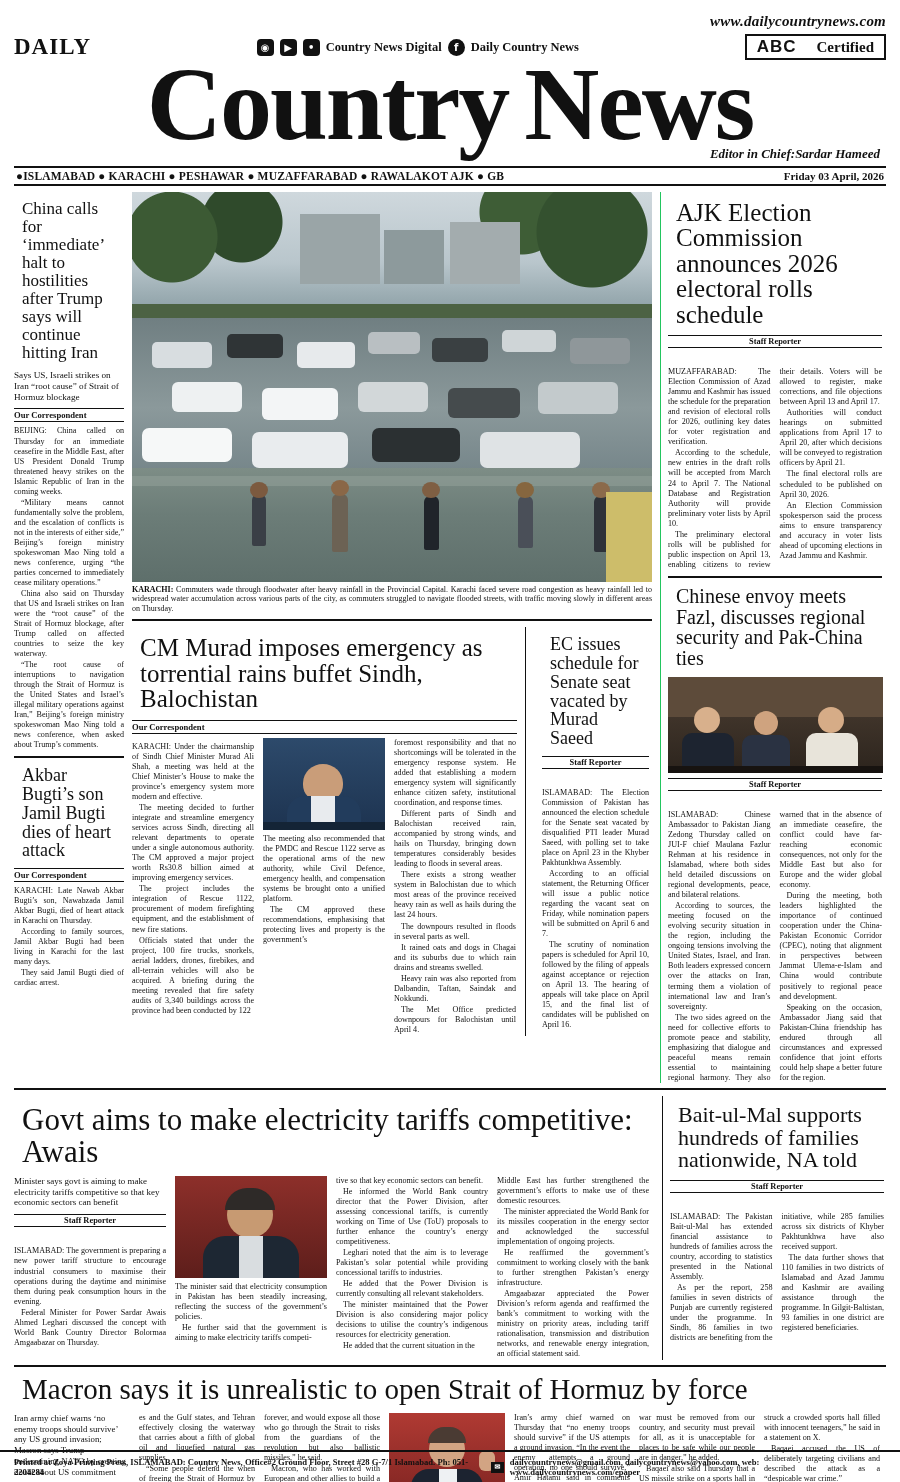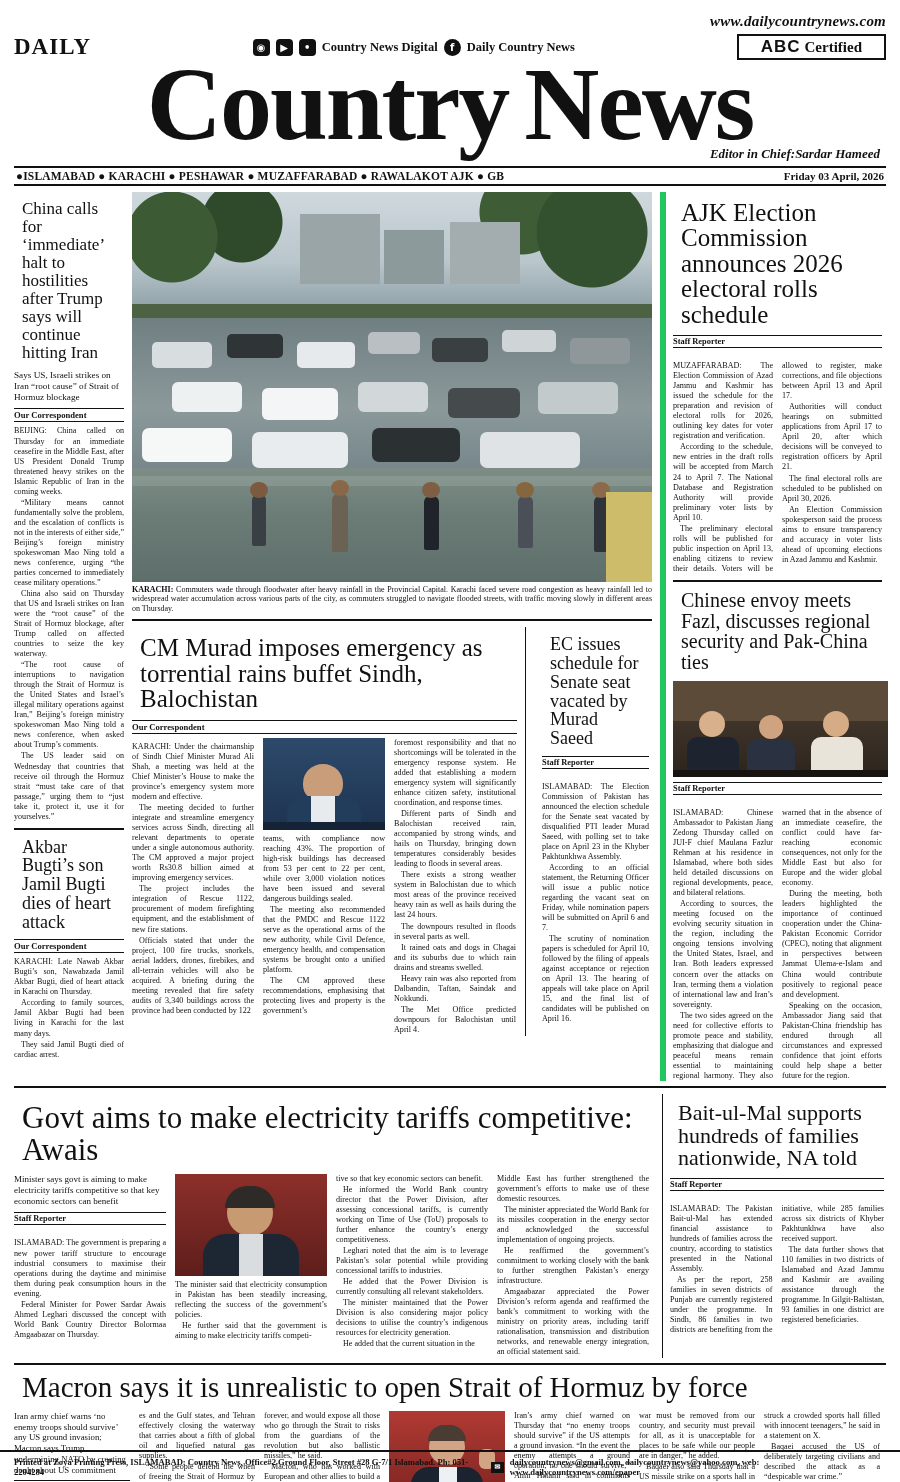--- a/index.html
+++ b/index.html
@@ -15,38 +15,38 @@
 
   
   .masthead-top { display:flex; justify-content:flex-end; align-items:center; height:22px; }
   .site-url { font-style:italic; font-weight:bold; font-size:15px; font-family:"Liberation Serif", serif; letter-spacing:0.2px; }
 
   .masthead-row { display:flex; align-items:center; justify-content:space-between; margin-top:2px; }
   .daily-word { font-size:23px; font-weight:bold; letter-spacing:1px; font-family:"Liberation Serif", serif; }
   .social-strip { display:flex; align-items:center; gap:6px; font-size:12.5px; font-weight:bold; }
   .circ { width:17px; height:17px; border-radius:50%; background:#111; color:#fff; display:inline-flex; align-items:center; justify-content:center; font-size:10px; font-family:"DejaVu Sans", sans-serif; }
   .sq { width:17px; height:17px; border-radius:4px; background:#111; color:#fff; display:inline-flex; align-items:center; justify-content:center; font-size:10px; font-family:"DejaVu Sans", sans-serif; }
-  .abc-box { border:2px solid #111; padding:1px 22px; display:flex; align-items:baseline; gap:4px; }
+  .abc-box { border:2px solid #111; padding:1px 10px; display:flex; align-items:baseline; gap:20px; }
   .abc-box .abc { font-weight:bold; font-size:17px; letter-spacing:1px; font-family:"Liberation Sans", sans-serif; }
   .abc-box .cert { font-weight:bold; font-size:15px; font-family:"Liberation Serif", serif; }
 
   .title-line { text-align:center; line-height:0.92; margin-top:-4px; }
   .title-line .big { font-size:104px; font-weight:bold; font-family:"Liberation Serif", serif; letter-spacing:-2px; }
 
   .editor-line { text-align:right; font-style:italic; font-weight:bold; font-size:13px; margin-top:-6px; padding-right:6px; }
 
   .cities-bar { display:flex; align-items:center; justify-content:space-between; border-top:2px solid #111; border-bottom:2px solid #111; margin-top:4px; padding:2px 2px; font-size:11.5px; font-weight:bold; font-family:"Liberation Serif", serif; }
   .cities { letter-spacing:0.2px; }
   .date { font-size:11px; font-weight:bold; }
 
   
   .grid-top { display:flex; gap:8px; margin-top:6px; }
   .col-left { width:110px; }
   .col-mid { width:520px; }
-  .col-right { width:222px; border-left:6px solid #22c55e; padding-left:7px; }
+  .col-right { width:222px; border-left:1px solid #22c55e; padding-left:7px; }
   h1,h2,h3,h4 { margin:8px; font-weight:normal; }
 
   .lead-head { font-size:17px; line-height:1.06; font-family:"Liberation Serif", serif; }
   .kicker { font-size:9.2px; line-height:1.22; margin-top:5px; }
   .byline { font-size:8.6px; font-weight:bold; border-top:1px solid #111; border-bottom:1px solid #111; margin-top:5px; padding:1px 0; }
   .body-txt { font-size:8.1px; line-height:1.24; text-align:justify; margin-top:4px; }
   .body-txt p { margin:0 0 1px 0; text-indent:7px; }
   .body-txt p:first-child { text-indent:0; }
 
   
@@ -54,21 +54,21 @@
   .caption { font-size:8px; line-height:1.2; text-align:justify; margin-top:3px; }
   .caption b { font-weight:bold; }
   .rule-thick { border-top:2px solid #111; margin:6px 0; }
 
   .sec-head { font-size:25px; line-height:1.02; font-family:"Liberation Serif", serif; }
   .sec-head-sm { font-size:18px; line-height:1.04; }
   .sec-head-xl { font-size:31px; line-height:1.02; }
 
   .cols2 { column-count:2; column-gap:9px; }
 
-  .staff { font-size:8.4px; font-weight:bold; border-top:1px solid #111; border-bottom:1px solid #111; padding:1px 0; margin-bottom:13px; }
+  .staff { font-size:8.4px; font-weight:bold; border-top:1px solid #111; border-bottom:1px solid #111; padding:1px 0; margin-bottom:19px;text-align:center; }
 
   
   .footer { position:absolute; left:0; right:0; bottom:0; height:32px; border-top:2px solid #111; display:flex; align-items:center; justify-content:center; padding:0 14px; font-size:8.6px; font-weight:bold; }
   .footer .right { display:flex; align-items:center; gap:6px; }
   .footer .em { width:13px; height:11px; background:#111; color:#fff; font-size:7px; display:inline-flex; align-items:center; justify-content:center; }
 
   
   .sky { position:absolute; inset:0; }
 </style>
 </head>
@@ -111,21 +111,20 @@
 
     <div class="col-left">
       <h2 class="lead-head">China calls for ‘immediate’ halt to hostilities after Trump says will continue hitting Iran</h2>
       <div class="kicker">Says US, Israeli strikes on Iran “root cause” of Strait of Hormuz blockage</div>
       <div class="byline">Our Correspondent</div>
       <div class="body-txt">
         <p>BEIJING: China called on Thursday for an immediate ceasefire in the Middle East, after US President Donald Trump threatened heavy strikes on the Islamic Republic of Iran in the coming weeks.</p>
         <p>“Military means cannot fundamentally solve the problem, and the escalation of conflicts is not in the interests of either side,” Beijing’s foreign ministry spokeswoman Mao Ning told a news conference, urging “the parties concerned to immediately cease military operations.”</p>
         <p>China also said on Thursday that US and Israeli strikes on Iran were the “root cause” of the Strait of Hormuz blockage, after Trump called on affected countries to seize the key waterway.</p>
         <p>“The root cause of interruptions to navigation through the Strait of Hormuz is the United States and Israel’s illegal military operations against Iran,” Beijing’s foreign ministry spokeswoman Mao Ning told a news conference, when asked about Trump’s comments.</p>
-        <p>The US leader said on Wednesday that countries that receive oil through the Hormuz strait “must take care of that passage,” urging them to “just take it, protect it, use it for yourselves.”</p>
       </div>
       <div class="rule-thick"></div>
       <h3 class="sec-head-sm">Akbar Bugti’s son Jamil Bugti dies of heart attack</h3>
       <div class="byline">Our Correspondent</div>
       <div class="body-txt">
         <p>KARACHI: Late Nawab Akbar Bugti’s son, Nawabzada Jamil Akbar Bugti, died of heart attack in Karachi on Thursday.</p>
         <p>According to family sources, Jamil Akbar Bugti had been living in Karachi for the last many days.</p>
         <p>They said Jamil Bugti died of cardiac arrest.</p>
       </div>
     </div>
@@ -201,21 +200,20 @@
               </div>
             </div>
             <div style="width:122px;">
               <div class="photo" style="width:122px;height:92px;background:linear-gradient(#2d4a6b,#1d3350);position:relative;">
                 <div style="position:absolute;left:40px;top:26px;width:40px;height:38px;background:#c99d79;border-radius:50% 50% 45% 45%;"></div>
                 <div style="position:absolute;left:24px;bottom:0;width:74px;height:34px;background:#223c5c;border-radius:18px 18px 0 0;"></div>
                 <div style="position:absolute;left:48px;bottom:0;width:24px;height:34px;background:#e8ebee;"></div>
                 <div style="position:absolute;left:0;bottom:0;width:122px;height:8px;background:#142436;"></div>
               </div>
               <div class="body-txt">
-                <p>teams, with compliance now reaching 43%. The proportion of high-risk buildings has decreased from 53 per cent to 22 per cent, while over 3,000 violation notices have been issued and several dangerous buildings sealed.</p>
                 <p>The meeting also recommended that the PMDC and Rescue 1122 serve as the operational arms of the new authority, while Civil Defence, emergency health, and compensation systems be brought onto a unified platform.</p>
                 <p>The CM approved these recommendations, emphasising that protecting lives and property is the government’s</p>
               </div>
             </div>
             <div style="width:122px;">
               <div class="body-txt" style="margin-top:0;">
                 <p>foremost responsibility and that no shortcomings will be tolerated in the emergency response system. He added that establishing a modern emergency system will significantly enhance citizen safety, institutional coordination, and response times.</p>
                 <p>Different parts of Sindh and Balochistan received rain, accompanied by strong winds, and hails on Thursday, bringing down temperatures considerably besides leading to floods in several areas.</p>
                 <p>There exists a strong weather system in Balochistan due to which most areas of the province received heavy rain as well as hails during the last 24 hours.</p>
                 <p>The downpours resulted in floods in several parts as well.</p>

